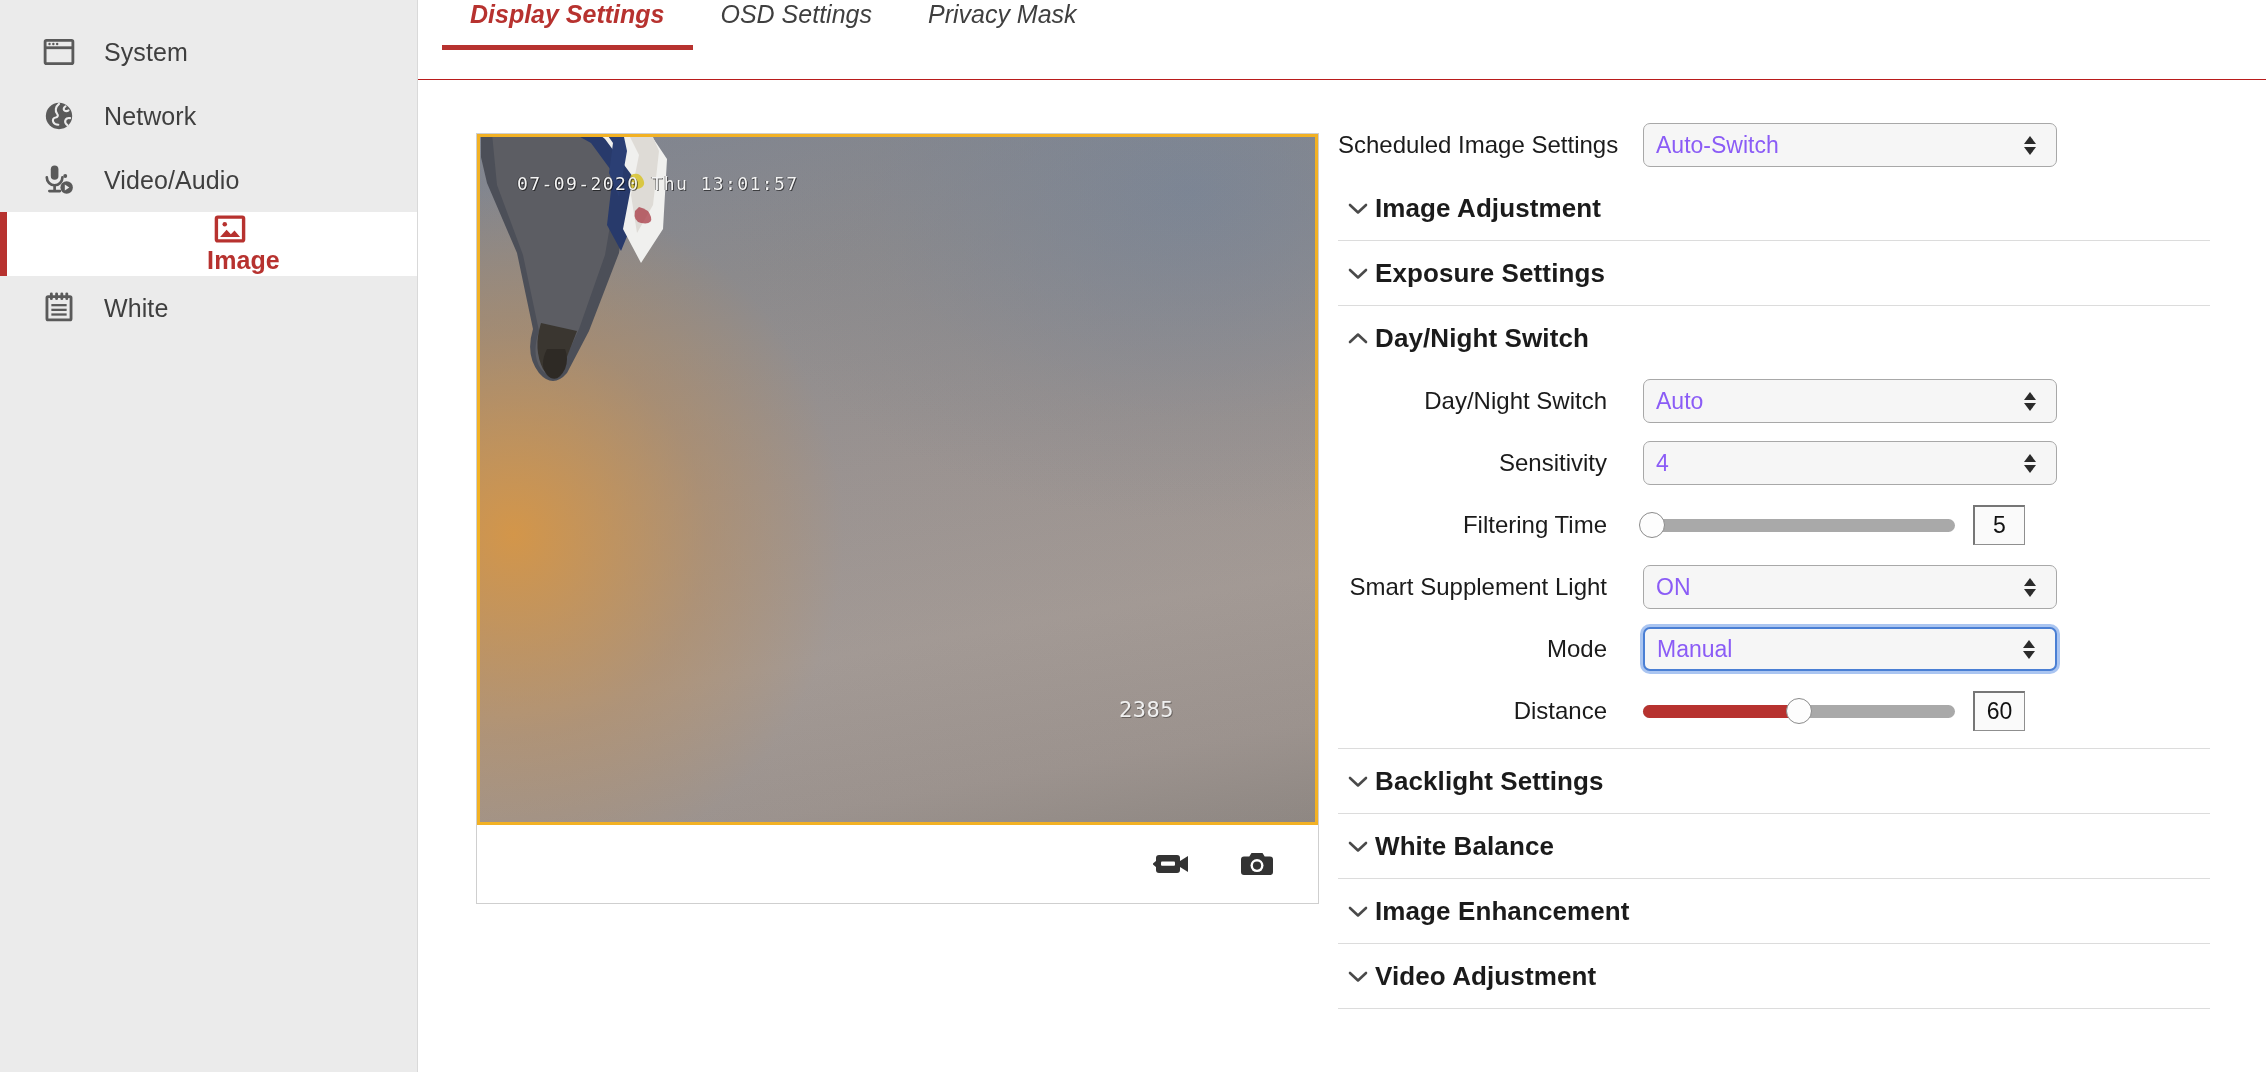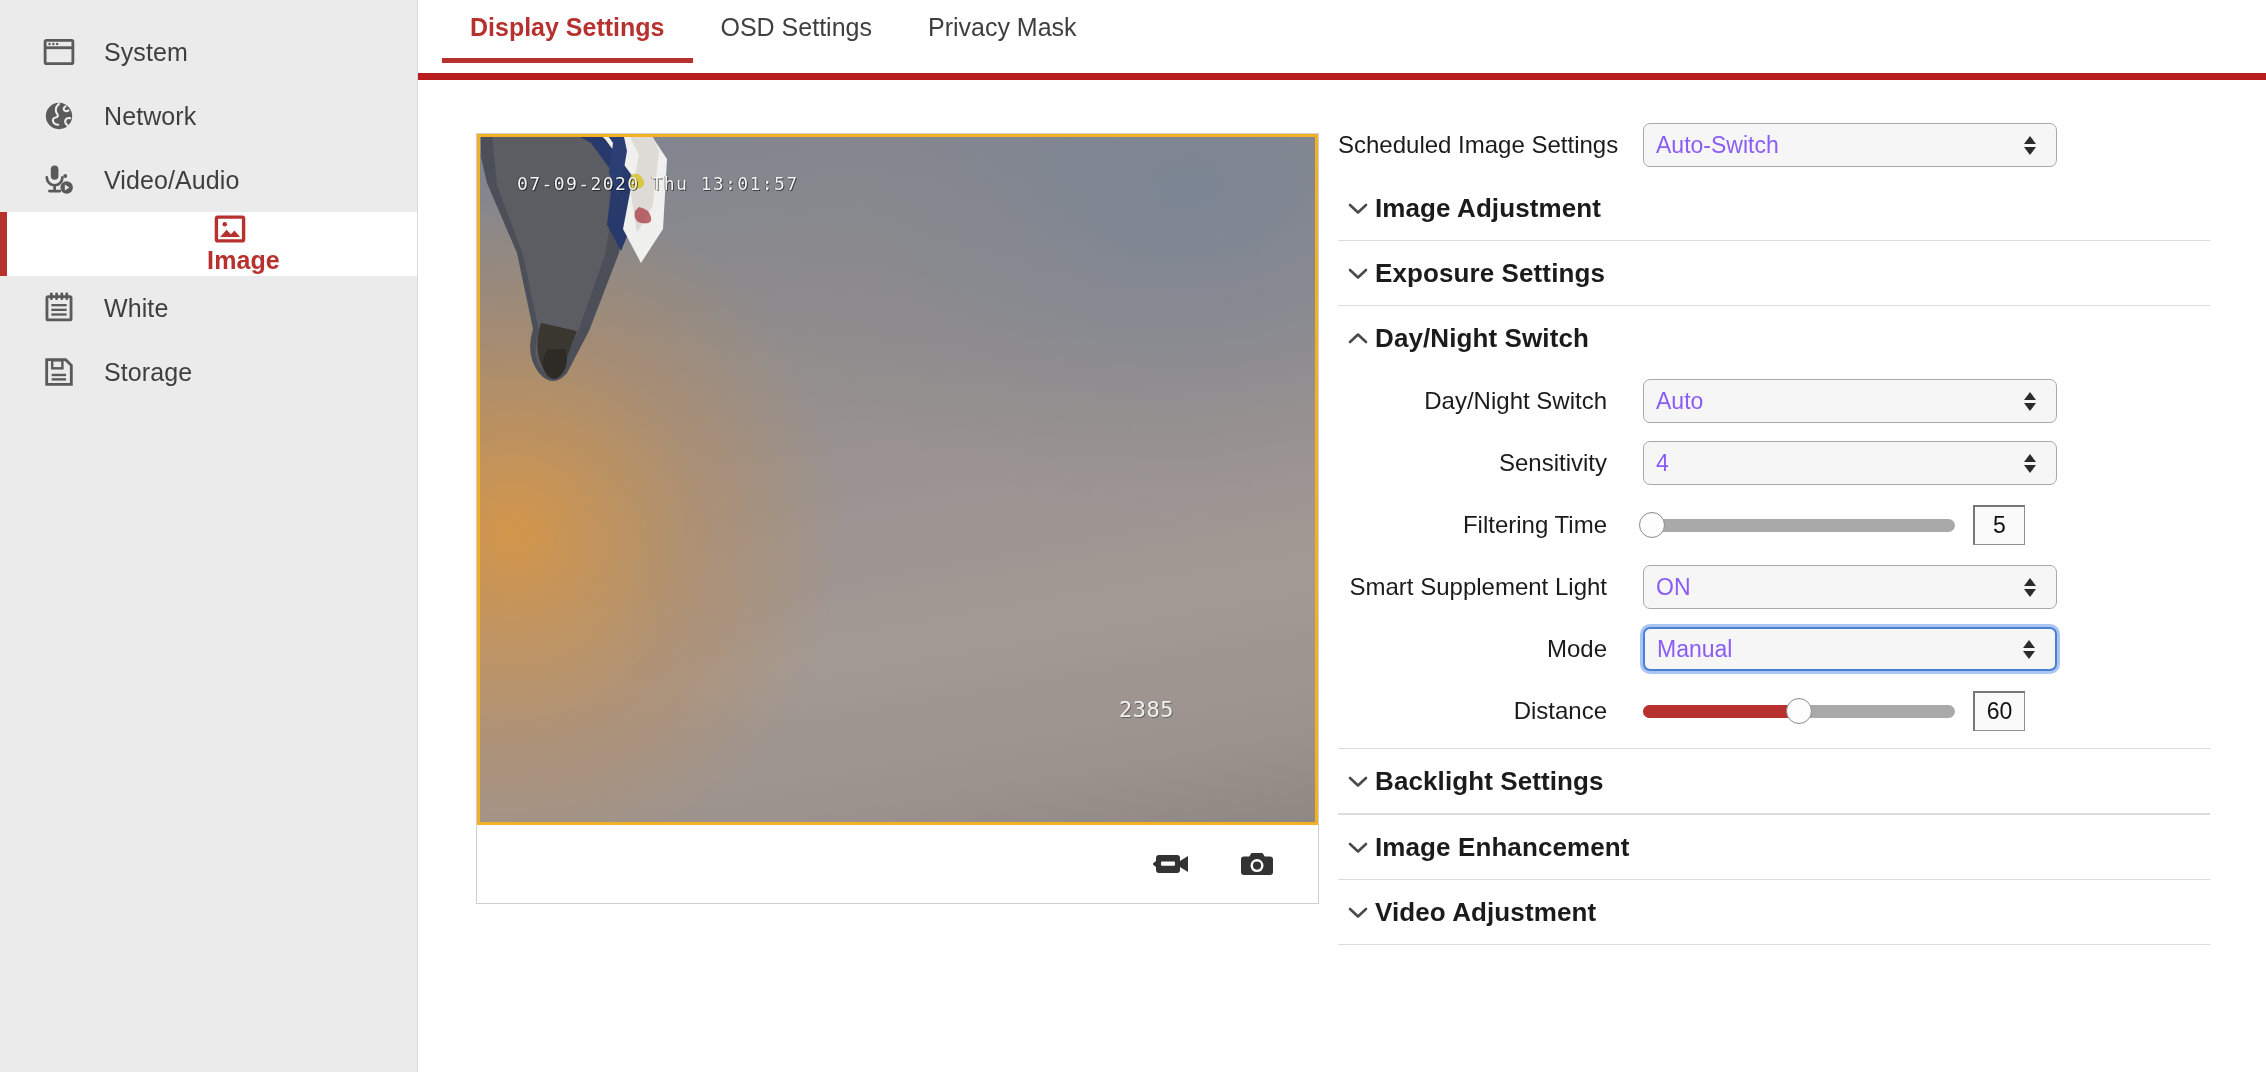--- a/index.html
+++ b/index.html
@@ -68,24 +68,25 @@
     flex: 1;
     height: 100%;
     position: relative;
     background: #ffffff;
   }
 
   
   .tabbar {
     height: 80px;
     display: flex;
-    align-items: center;
+    align-items: flex-start;
     padding-left: 24px;
-    border-bottom: 7px solid #b91c1c;
-    position: relative;
+    border-bottom: 1px solid #b91c1c;
+    position: relative;
+    font-style: italic;
   }
   .tab {
     font-size: 25px;
     color: #3f3f3f;
     padding: 0 28px 18px 28px;
     cursor: pointer;
     position: relative;
     white-space: nowrap;
   }
   .tab.active {
@@ -381,31 +382,20 @@
             <line x1="14" y1="2" x2="14" y2="5.4" stroke="#5a5a5a" stroke-width="2" stroke-linecap="round"></line>
             <line x1="17.5" y1="2" x2="17.5" y2="5.4" stroke="#5a5a5a" stroke-width="2" stroke-linecap="round"></line>
             <line x1="6.6" y1="10" x2="17.4" y2="10" stroke="#5a5a5a" stroke-width="1.6"></line>
             <line x1="6.6" y1="13.3" x2="17.4" y2="13.3" stroke="#5a5a5a" stroke-width="1.6"></line>
             <line x1="6.6" y1="16.6" x2="17.4" y2="16.6" stroke="#5a5a5a" stroke-width="1.6"></line>
           </svg>
       </span>
       <span class="nav-label">White</span>
     </div>
 
-    <div class="nav-item">
-      <span class="nav-icon">
-        <svg width="34" height="34" viewBox="0 0 24 24">
-            <path d="M3.3 3.3h13.4l4 4v13.4H3.3z" fill="none" stroke="#5a5a5a" stroke-width="2"></path>
-            <rect x="7.2" y="3.8" width="7.2" height="5.6" fill="none" stroke="#5a5a5a" stroke-width="1.7"></rect>
-            <line x1="6.8" y1="14.1" x2="17" y2="14.1" stroke="#5a5a5a" stroke-width="1.7"></line>
-            <line x1="6.8" y1="17.2" x2="17" y2="17.2" stroke="#5a5a5a" stroke-width="1.7"></line>
-          </svg>
-      </span>
-      <span class="nav-label">Storage</span>
-    </div>
   </nav>
 
   <main class="content">
 
     <div class="tabbar">
       <div class="tab active">Display Settings</div>
       <div class="tab">OSD Settings</div>
       <div class="tab">Privacy Mask</div>
     </div>
 
@@ -564,20 +554,28 @@
         <div class="section">
           <span class="chev">
             <svg width="20" height="13" viewBox="0 0 20 13">
                 <path d="M2 3 L10 10.5 L18 3" fill="none" stroke="#4a4a4a" stroke-width="2.6" stroke-linecap="round" stroke-linejoin="round"></path>
               </svg>
           </span>
           <span class="sec-title">Backlight Settings</span>
         </div>
         <div class="divider"></div>
 
+        <div class="section">
+          <span class="chev">
+            <svg width="20" height="13" viewBox="0 0 20 13">
+                <path d="M2 3 L10 10.5 L18 3" fill="none" stroke="#4a4a4a" stroke-width="2.6" stroke-linecap="round" stroke-linejoin="round"></path>
+              </svg>
+          </span>
+          <span class="sec-title">White Balance</span>
+        </div>
         <div class="divider"></div>
 
         <div class="section">
           <span class="chev">
             <svg width="20" height="13" viewBox="0 0 20 13">
                 <path d="M2 3 L10 10.5 L18 3" fill="none" stroke="#4a4a4a" stroke-width="2.6" stroke-linecap="round" stroke-linejoin="round"></path>
               </svg>
           </span>
           <span class="sec-title">Image Enhancement</span>
         </div>

